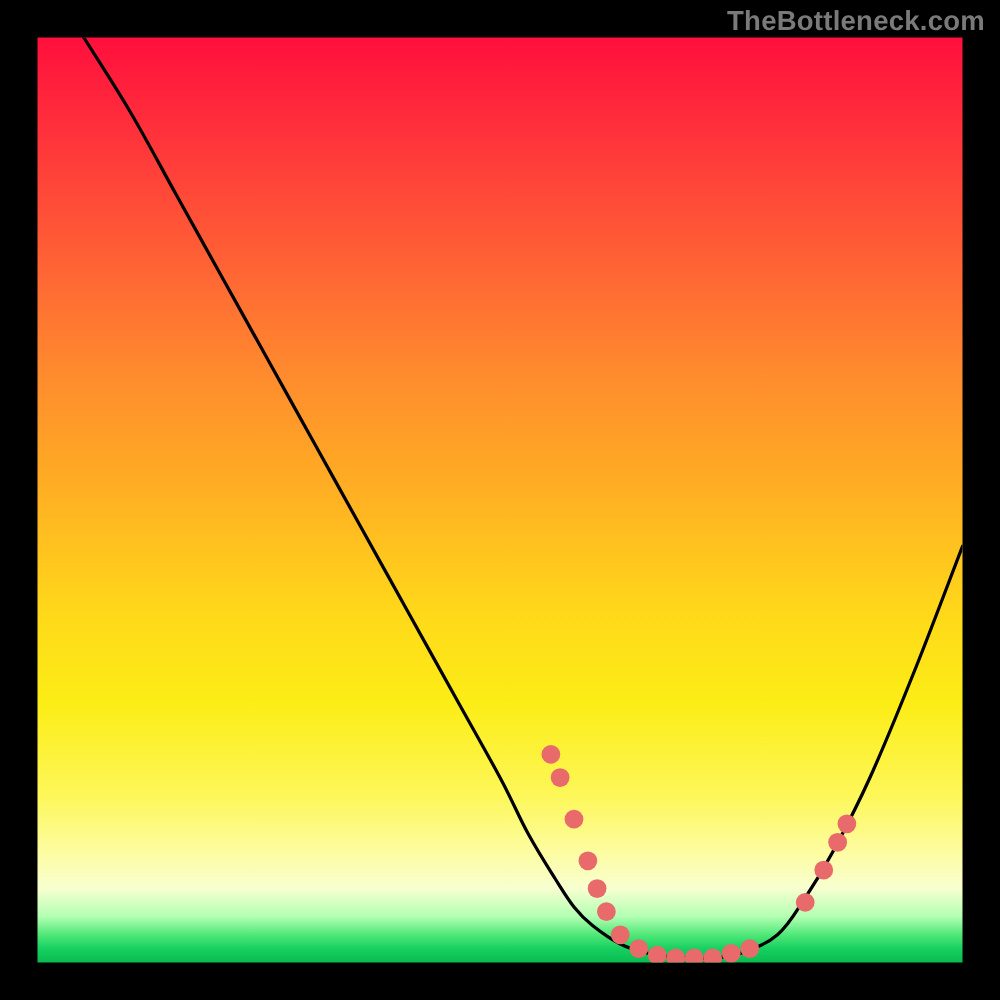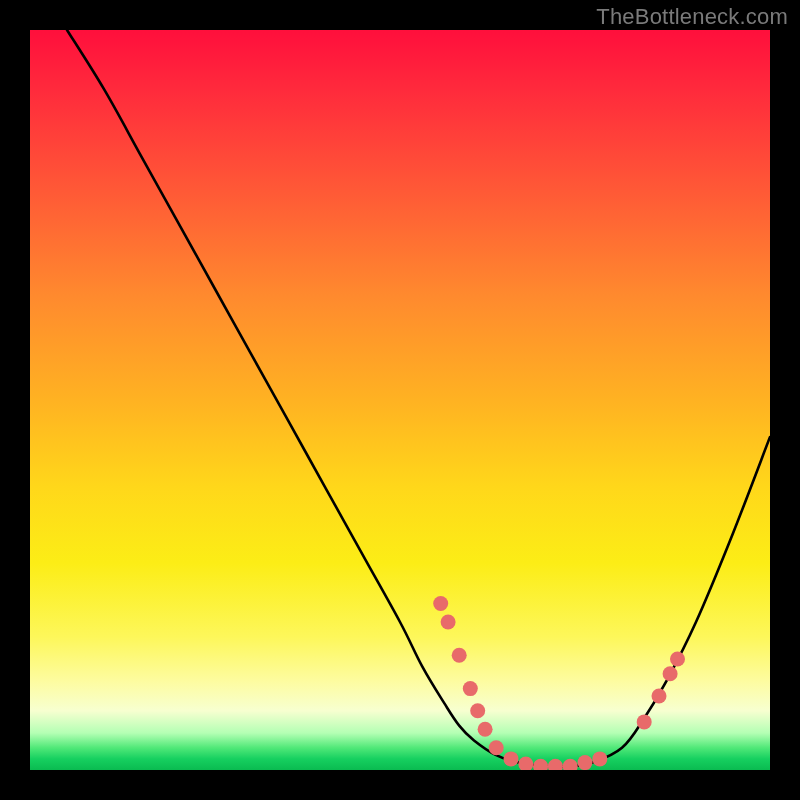--- a/index.html
+++ b/index.html
@@ -44,21 +44,21 @@
       #0abb50 100%
     );
   }
   .watermark {
     position: absolute;
     top: 4px;
     right: 12px;
     color: #7a7a7a;
     font-size: 22px;
     letter-spacing: 0.2px;
-    font-weight: 400;
+    font-weight: 700;
   }
   svg.curve {
     position: absolute;
     left: 0;
     top: 0;
   }
 </style>
 </head>
 <body>
 

